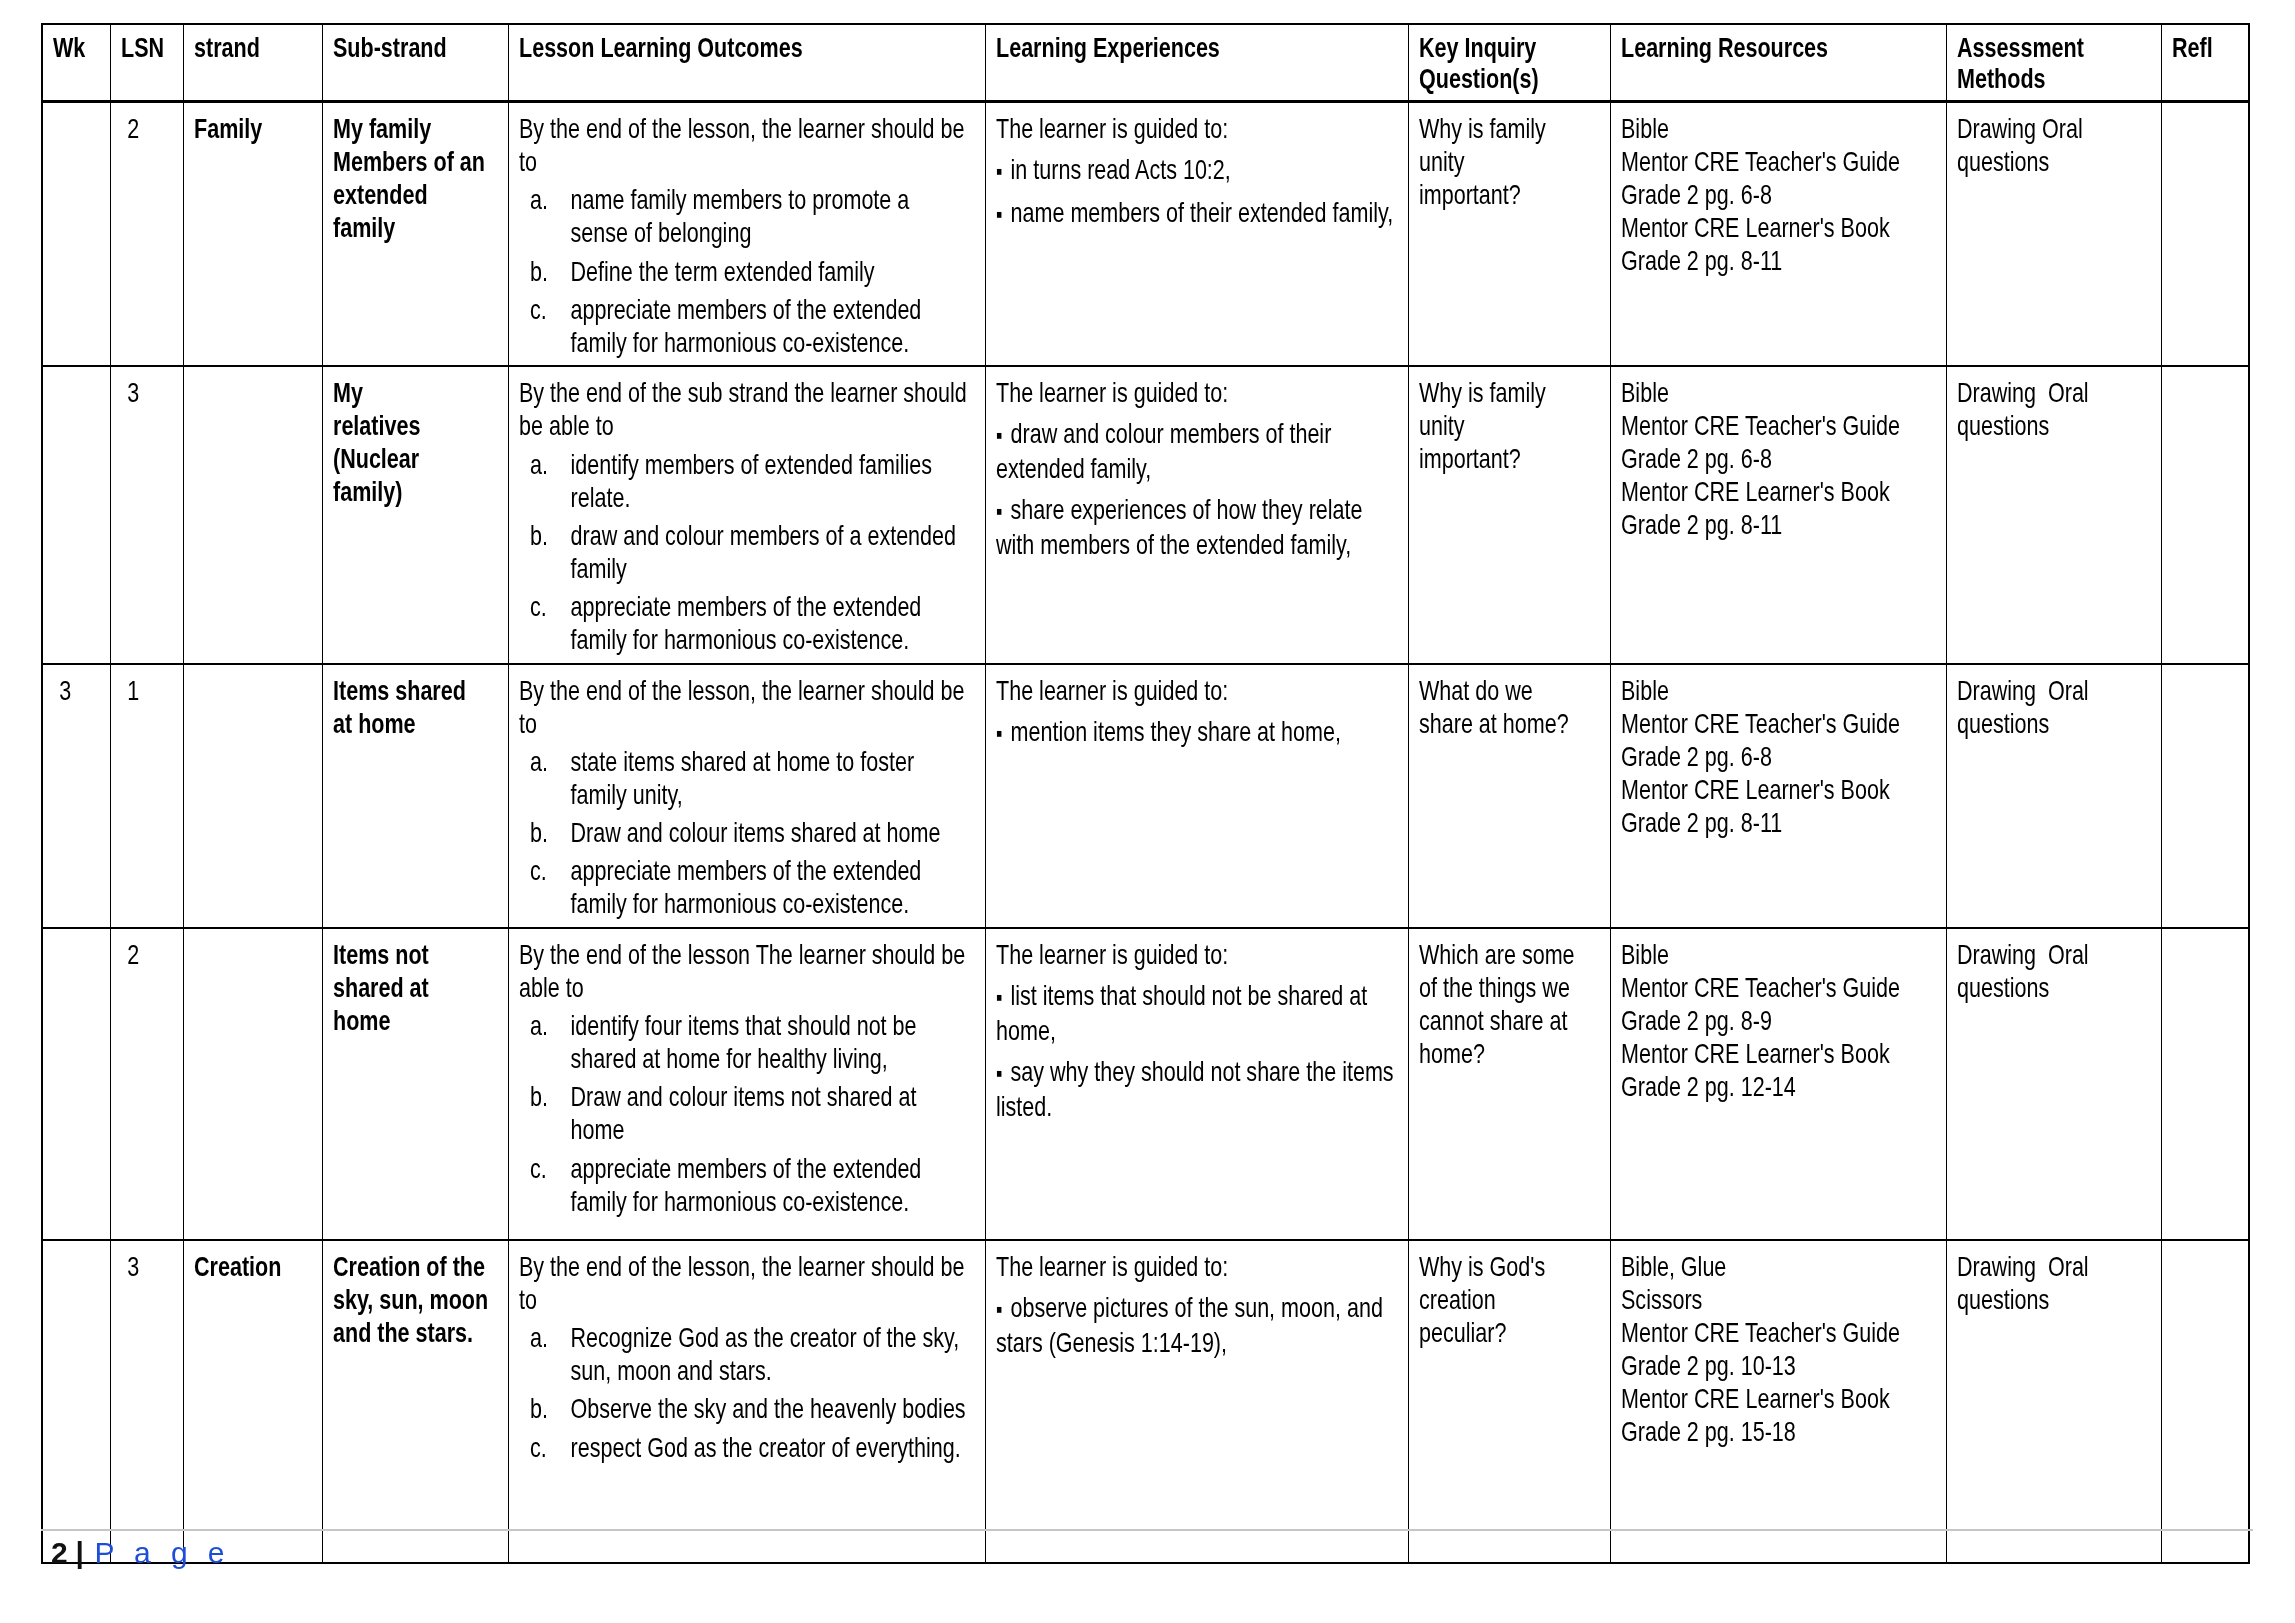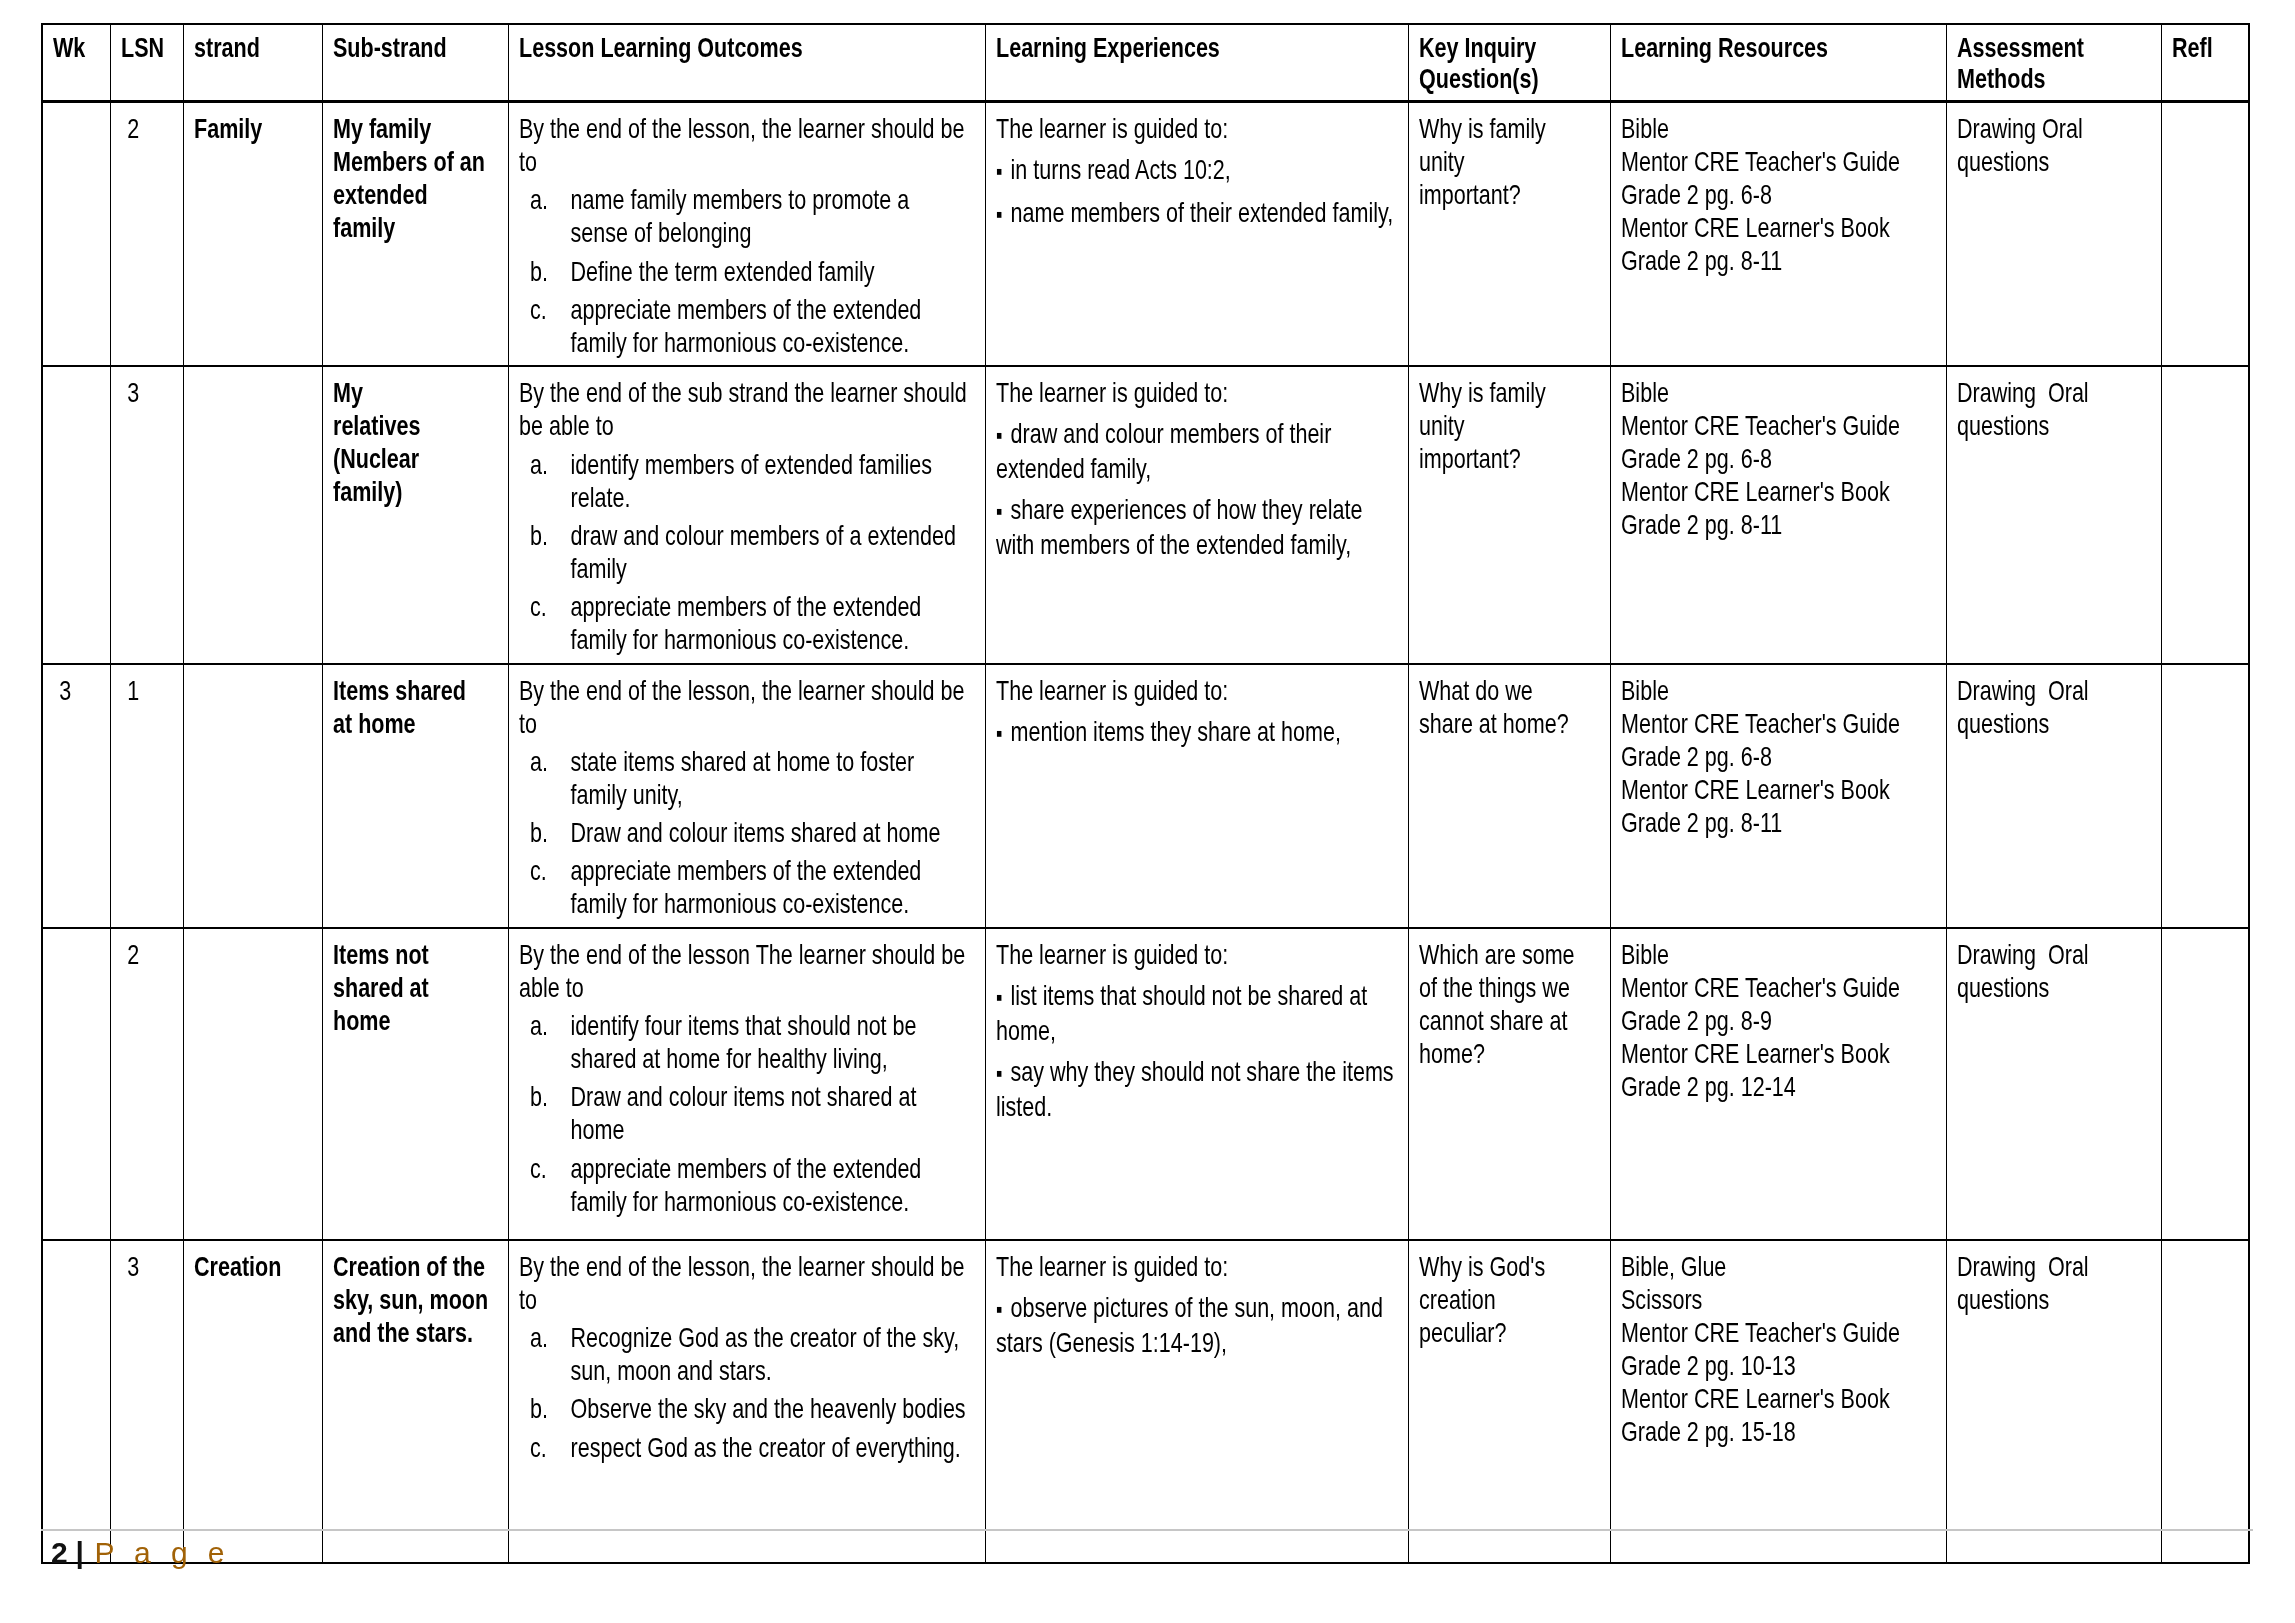--- a/index.html
+++ b/index.html
@@ -24,21 +24,21 @@
   .li{position:relative;padding-left:67px;margin-top:5.2px;}
   .li .m{position:absolute;left:14.4px;top:0;}
   .bl{margin-top:7.9px;}
   .bu{margin-right:10.5px;font-size:23.6px;}
   .res-line{margin:0;}
 
   .footer-rule{position:absolute;left:41px;top:1529px;width:2212px;height:2px;background:#c6c6c6;}
   .footer{position:absolute;left:51px;top:1536px;font-size:30px;line-height:34px;}
   .pg-num{font-weight:bold;color:#111;}
   .pg-sep{color:#111;margin:0 10.5px 0 7.9px;font-weight:bold;}
-  .pg-label{color:#a16207;letter-spacing:5.9px;}
+  .pg-label{color:#1d4ed8;letter-spacing:5.9px;}
 </style>
 </head>
 <body>
 
 <div class="page">
   <table class="sow">
     <colgroup>
       <col style="width:68px">
         <col style="width:73px">
         <col style="width:139px">

